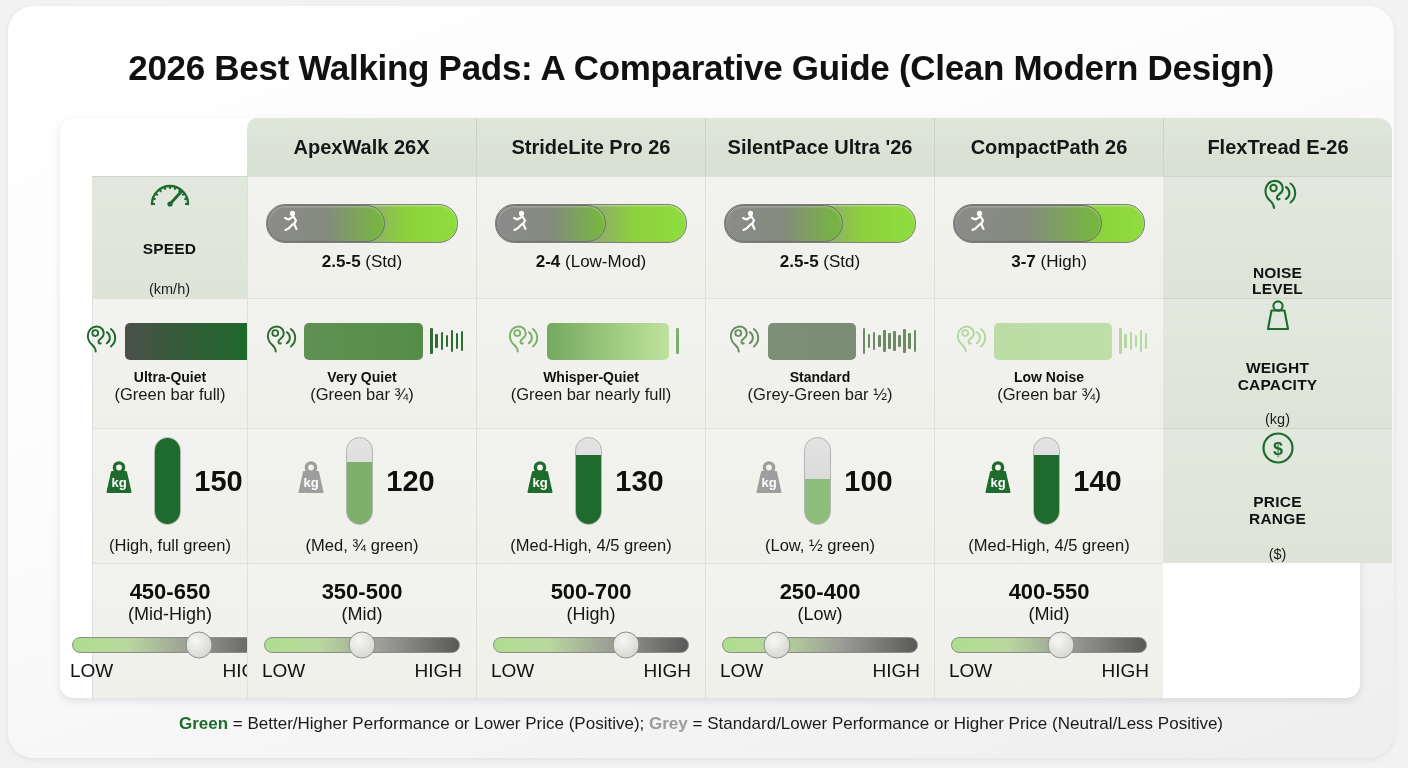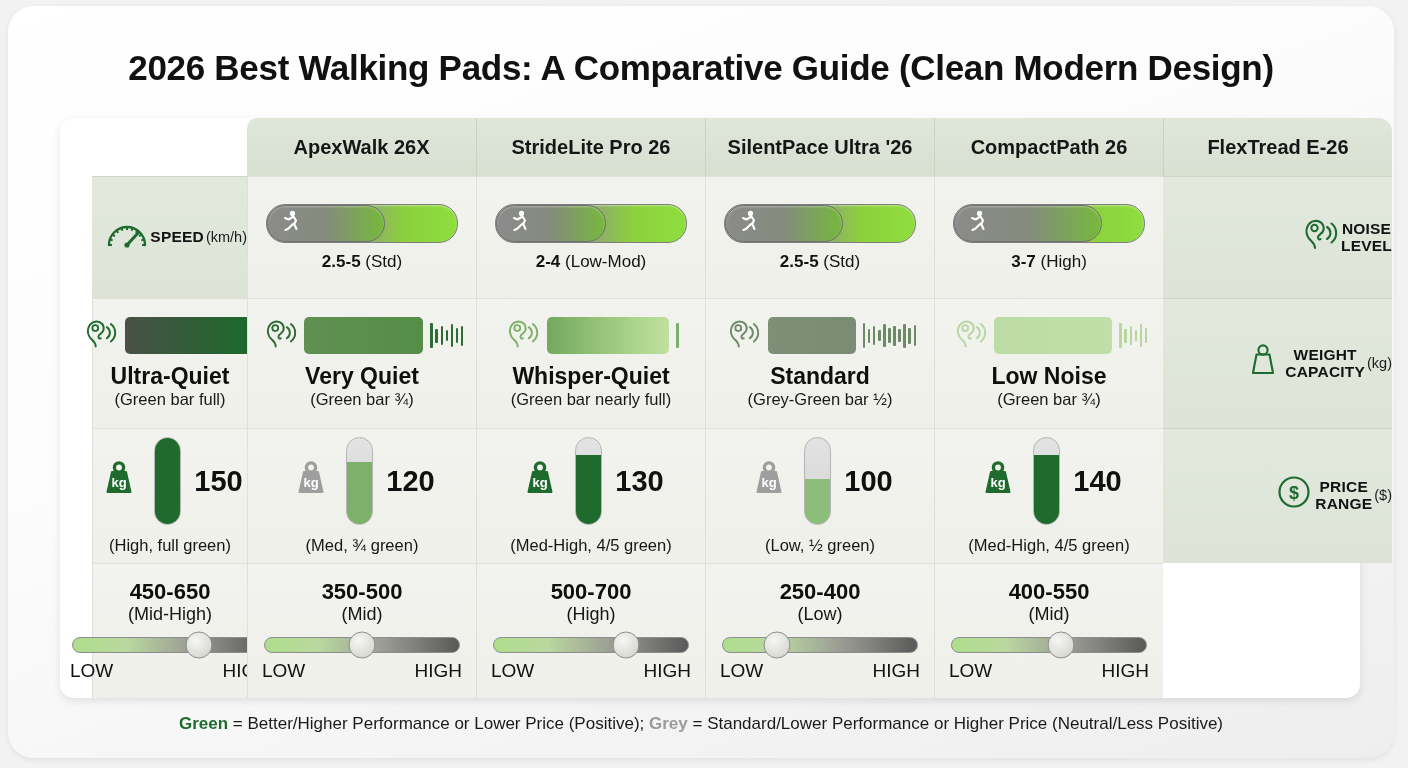--- a/index.html
+++ b/index.html
@@ -49,21 +49,21 @@
     font-size:20px;font-weight:bold;color:#161616;
     text-align:center;
   }
   .head.first{border-left:none;border-top-left-radius:10px;}
   .head.last{border-top-right-radius:10px;}
 
   
   .rowlab{
     background:linear-gradient(180deg,#e2e8dd 0%,#dde4d7 100%);
     border-top:1px solid #ccd5c6;
-    display:flex;flex-direction:row;align-items:center;justify-content:flex-end;
+    display:flex;flex-direction:column;align-items:center;justify-content:space-between;
     gap:2px;
   }
   .rowlab .ico{margin-bottom:4px;}
   .rowlab .lab{
     font-size:15.5px;font-weight:bold;color:#121212;line-height:1.08;text-align:center;
     letter-spacing:.2px;
   }
   .rowlab .unit{font-size:14.5px;color:#1c1c1c;font-weight:normal;line-height:1.1;}
 
   
@@ -95,21 +95,21 @@
   }
   .speed-txt{font-size:17px;color:#131313;}
   .speed-txt b{font-weight:bold;}
 
   
   .noise-row{display:flex;align-items:center;gap:7px;}
   .noise-bar{height:37px;border-radius:5px;}
   .wave{display:flex;align-items:center;gap:2.5px;height:34px;}
   .wave i{display:block;width:2.6px;border-radius:1px;}
   .noise-cap{margin-top:9px;text-align:center;line-height:1.18;}
-  .noise-cap .t1{font-size:23px;font-weight:bold;color:#0f0f0f;}
+  .noise-cap .t1{font-size:14px;font-weight:bold;color:#0f0f0f;}
   .noise-cap .t2{font-size:16.5px;color:#191919;}
 
   
   .w-row{display:flex;align-items:center;gap:13px;}
   .w-tube{
     position:relative;width:27px;height:88px;border-radius:14px;
     background:linear-gradient(180deg,#e3e3e3 0%,#d2d2d2 100%);
     border:1px solid #b4b4b4;box-sizing:border-box;overflow:hidden;
   }
   .w-fill{position:absolute;left:0;bottom:0;width:100%;}

